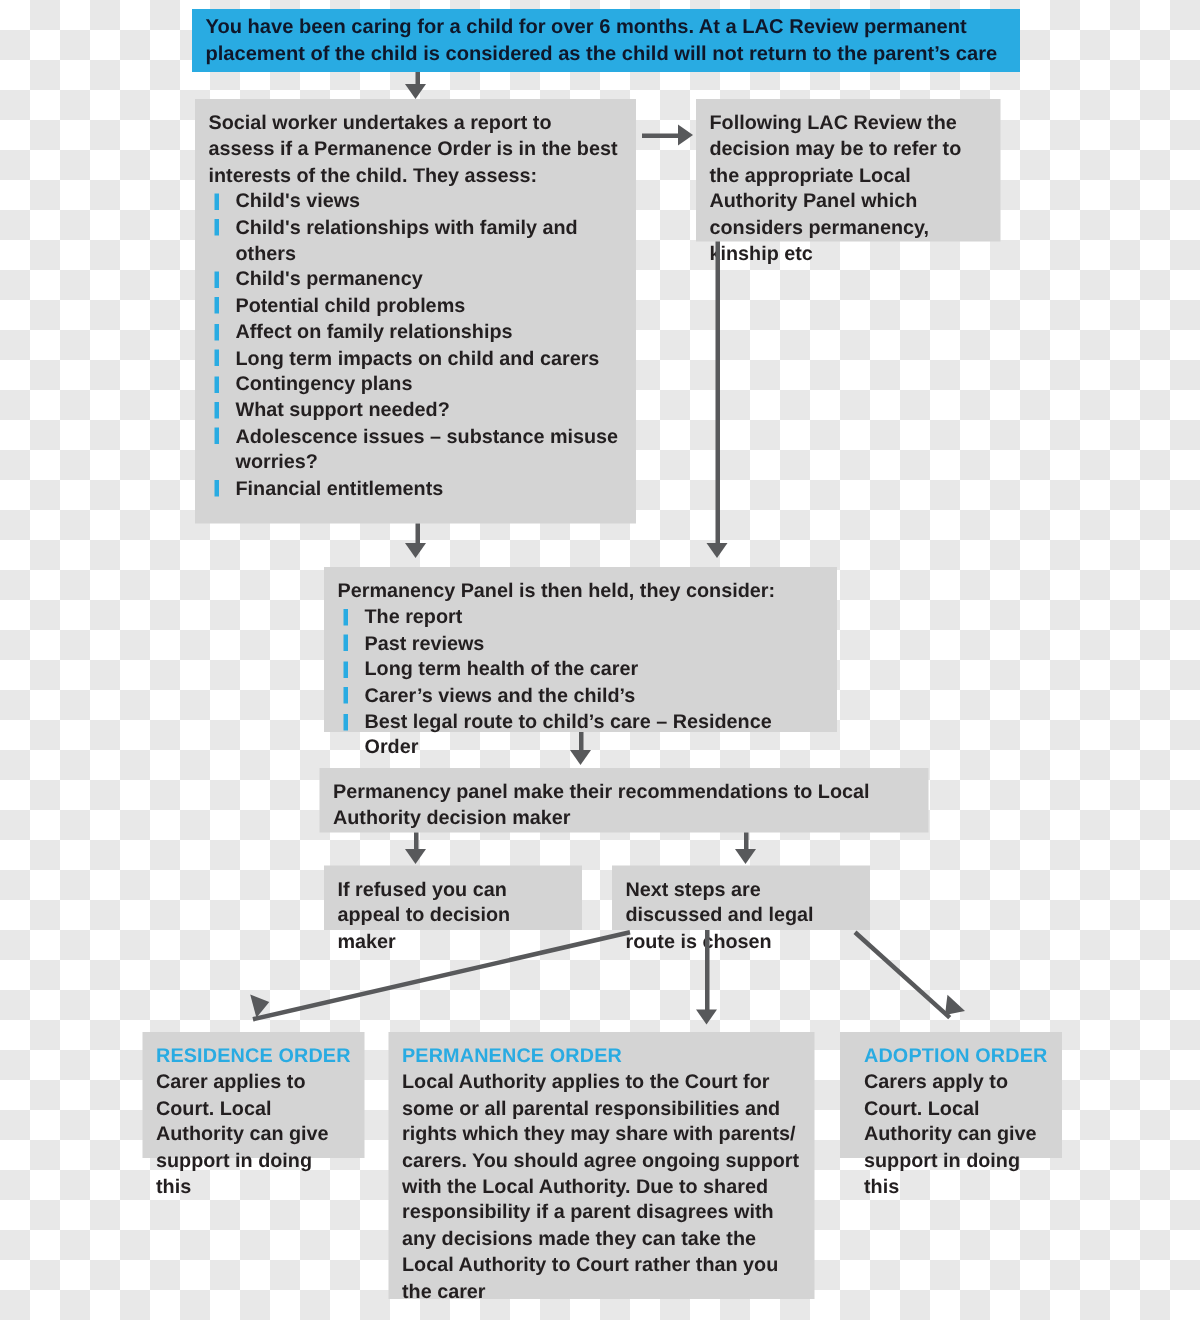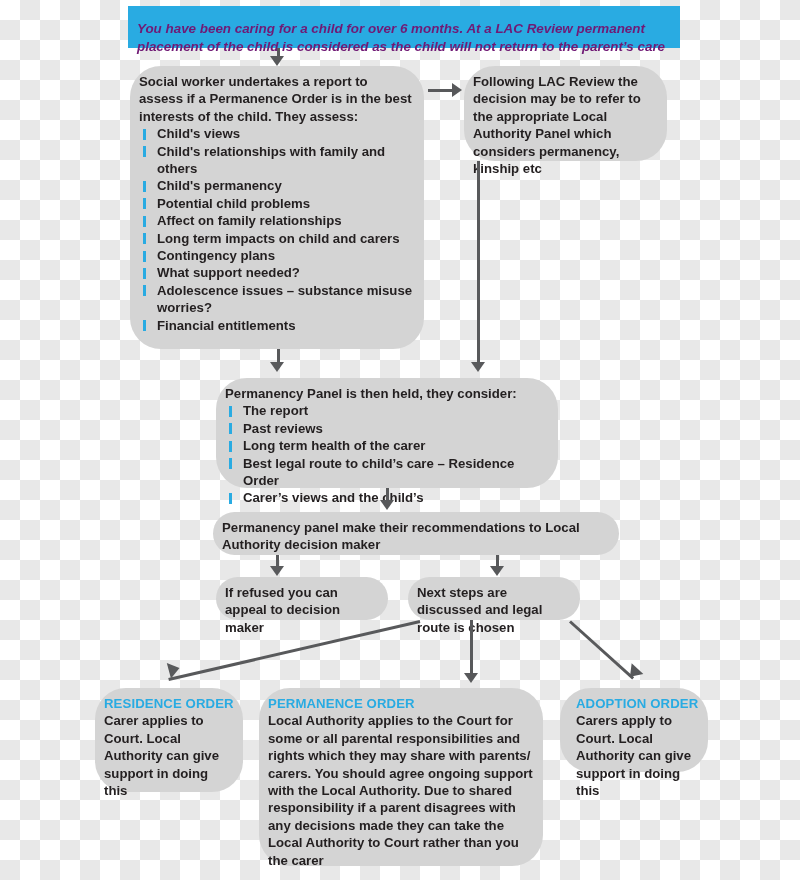--- a/index.html
+++ b/index.html
@@ -27,41 +27,39 @@
 
   .box {
     position: absolute;
     background: #d4d4d4;
     color: #231f20;
     font-size: 13.2px;
     line-height: 17.4px;
     box-sizing: border-box;
     padding: 7px 9px 8px 9px;
     font-weight: 700;
-    border-radius: 31px;
   }
   .box p {
     margin: 0;
   }
 
   
   #banner {
     position: absolute;
     left: 128px;
     top: 6px;
     width: 552px;
     height: 42px;
     background: #29abe2;
-    color: #701a75;
+    color: #0f172a;
     font-size: 13.4px;
     line-height: 18px;
     font-weight: 700;
     box-sizing: border-box;
-    padding: 14px 8px 3px 9px;
-    font-style: italic;
+    padding: 3px 8px 3px 9px;
   }
 
   
   ul.blist {
     list-style: none;
     margin: 0;
     padding: 0;
   }
   ul.blist li {
     position: relative;
@@ -164,22 +162,22 @@
 
   <div class="vline" style="left:277px; top:349px; height:19px;"></div>
   <div class="arrowhead-down" style="left:270px; top:362px;"></div>
 
   <div class="box" style="left:216px; top:378px; width:342px; height:110px;">
     <p>Permanency Panel is then held, they consider:</p>
     <ul class="blist">
       <li>The report</li>
       <li>Past reviews</li>
       <li>Long term health of the carer</li>
+      <li>Carer’s views and the child’s</li>
       <li>Best legal route to child’s care – Residence Order</li>
-      <li>Carer’s views and the child’s</li>
     </ul>
   </div>
 
   <div class="vline" style="left:386px; top:488px; height:14px;"></div>
   <div class="arrowhead-down" style="left:380px; top:500px;"></div>
 
   <div class="box" style="left:213px; top:512px; width:406px; height:43px;">
     <p>Permanency panel make their recommendations to Local Authority decision maker</p>
   </div>
 
@@ -199,21 +197,21 @@
 
   <div class="diag" style="left:420px; top:620px; width:258px; transform: rotate(167deg);"></div>
   <div class="arrowhead-generic" style="left:163px; top:668px; transform: rotate(-105deg);"></div>
 
   <div class="vline" style="left:470px; top:620px; height:58px;"></div>
   <div class="arrowhead-down" style="left:464px; top:673px;"></div>
 
   <div class="diag" style="left:570px; top:620px; width:85px; transform: rotate(42deg);"></div>
   <div class="arrowhead-generic" style="left:628px; top:668px; transform: rotate(43deg);"></div>
 
-  <div class="box" style="left:95px; top:688px; width:148px; height:104px;">
+  <div class="box" style="left:95px; top:688px; width:148px; height:84px;">
     <p class="heading">RESIDENCE ORDER</p>
     <p>Carer applies to Court. Local Authority can give support in doing this</p>
   </div>
 
   <div class="box" style="left:259px; top:688px; width:284px; height:178px;">
     <p class="heading">PERMANENCE ORDER</p>
     <p>Local Authority applies to the Court for some or all parental responsibilities and rights which they may share with parents/ carers. You should agree ongoing support with the Local Authority. Due to shared responsibility if a parent disagrees with any decisions made they can take the Local Authority to Court rather than you the carer</p>
   </div>
 
   <div class="box" style="left:560px; top:688px; width:148px; height:84px;padding-left:16px;">

